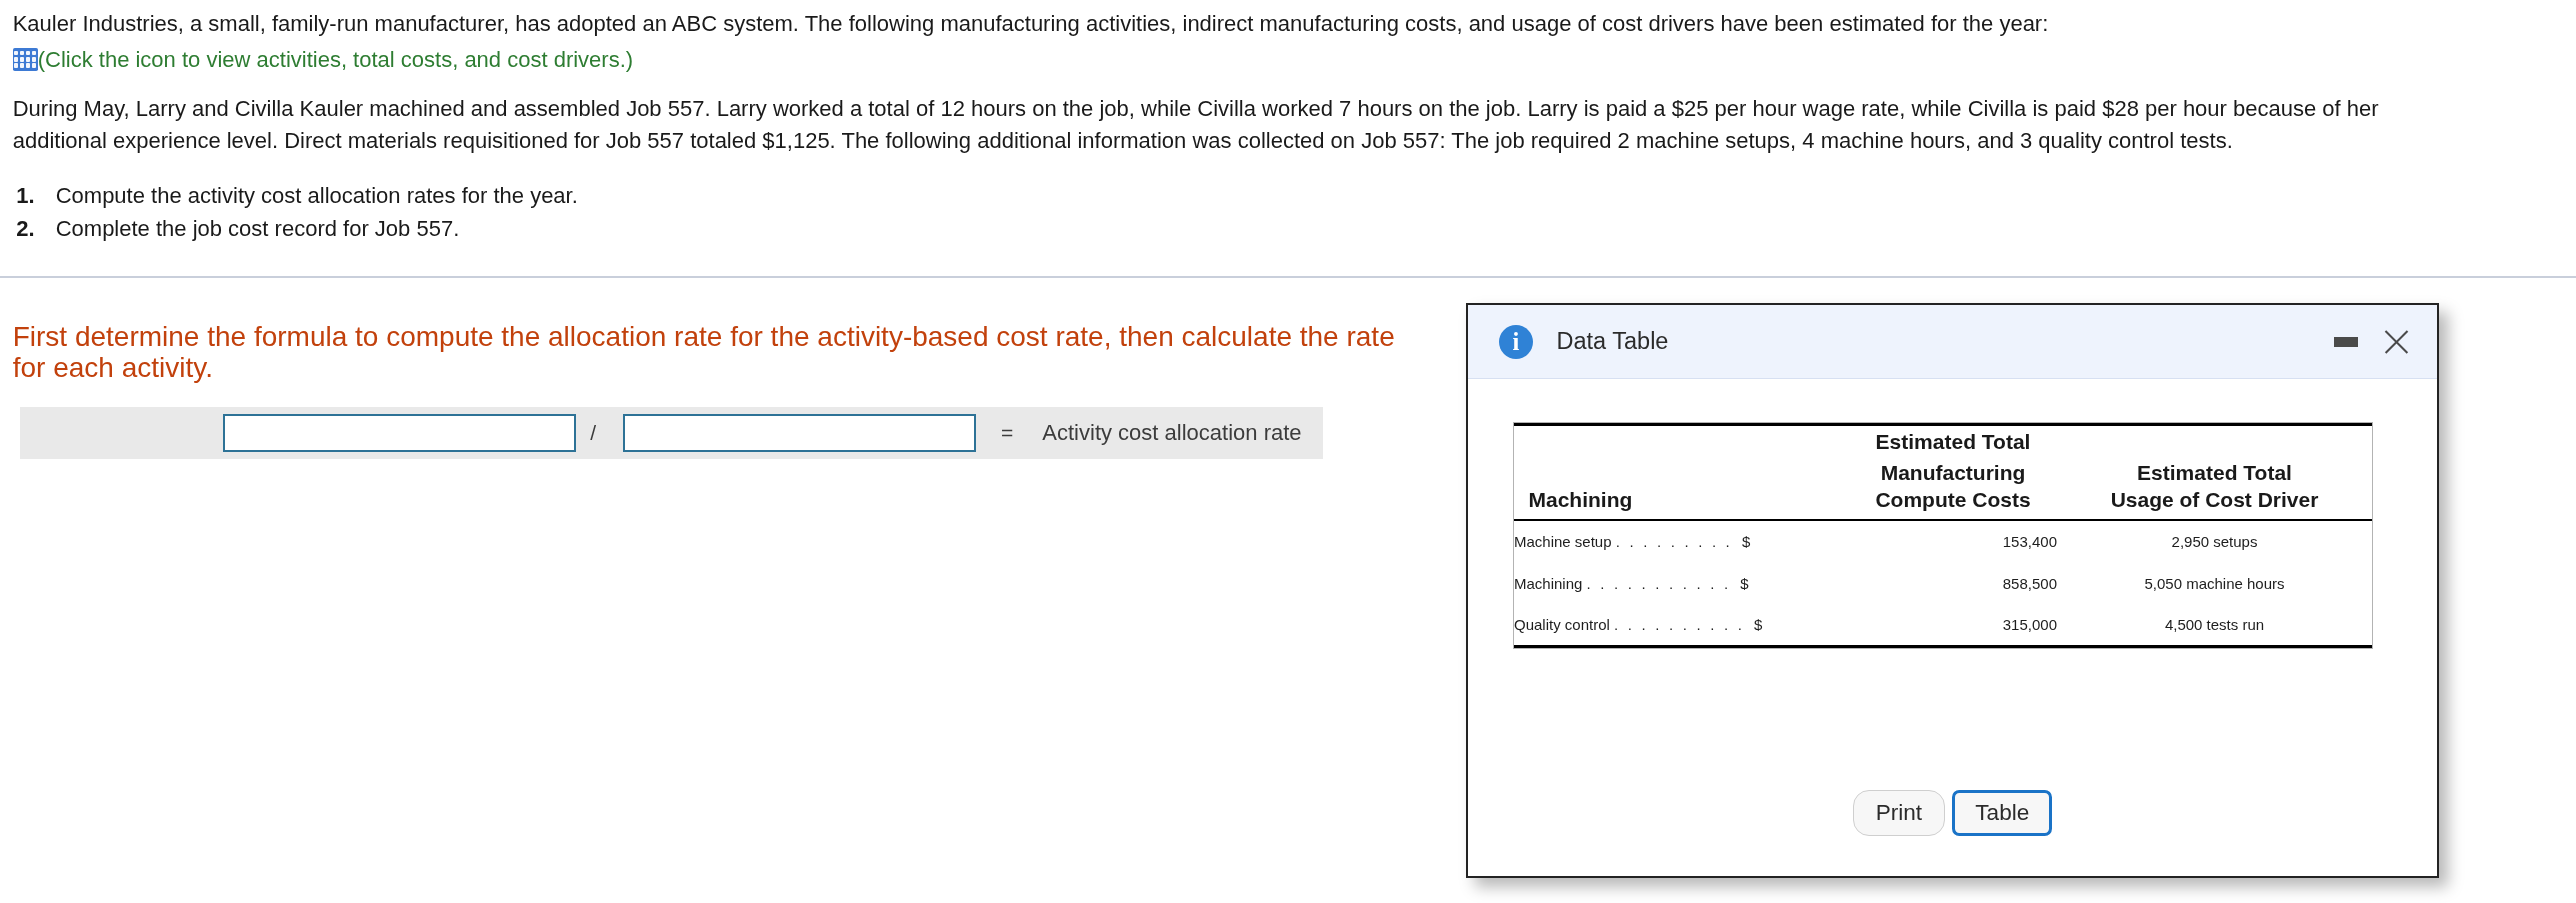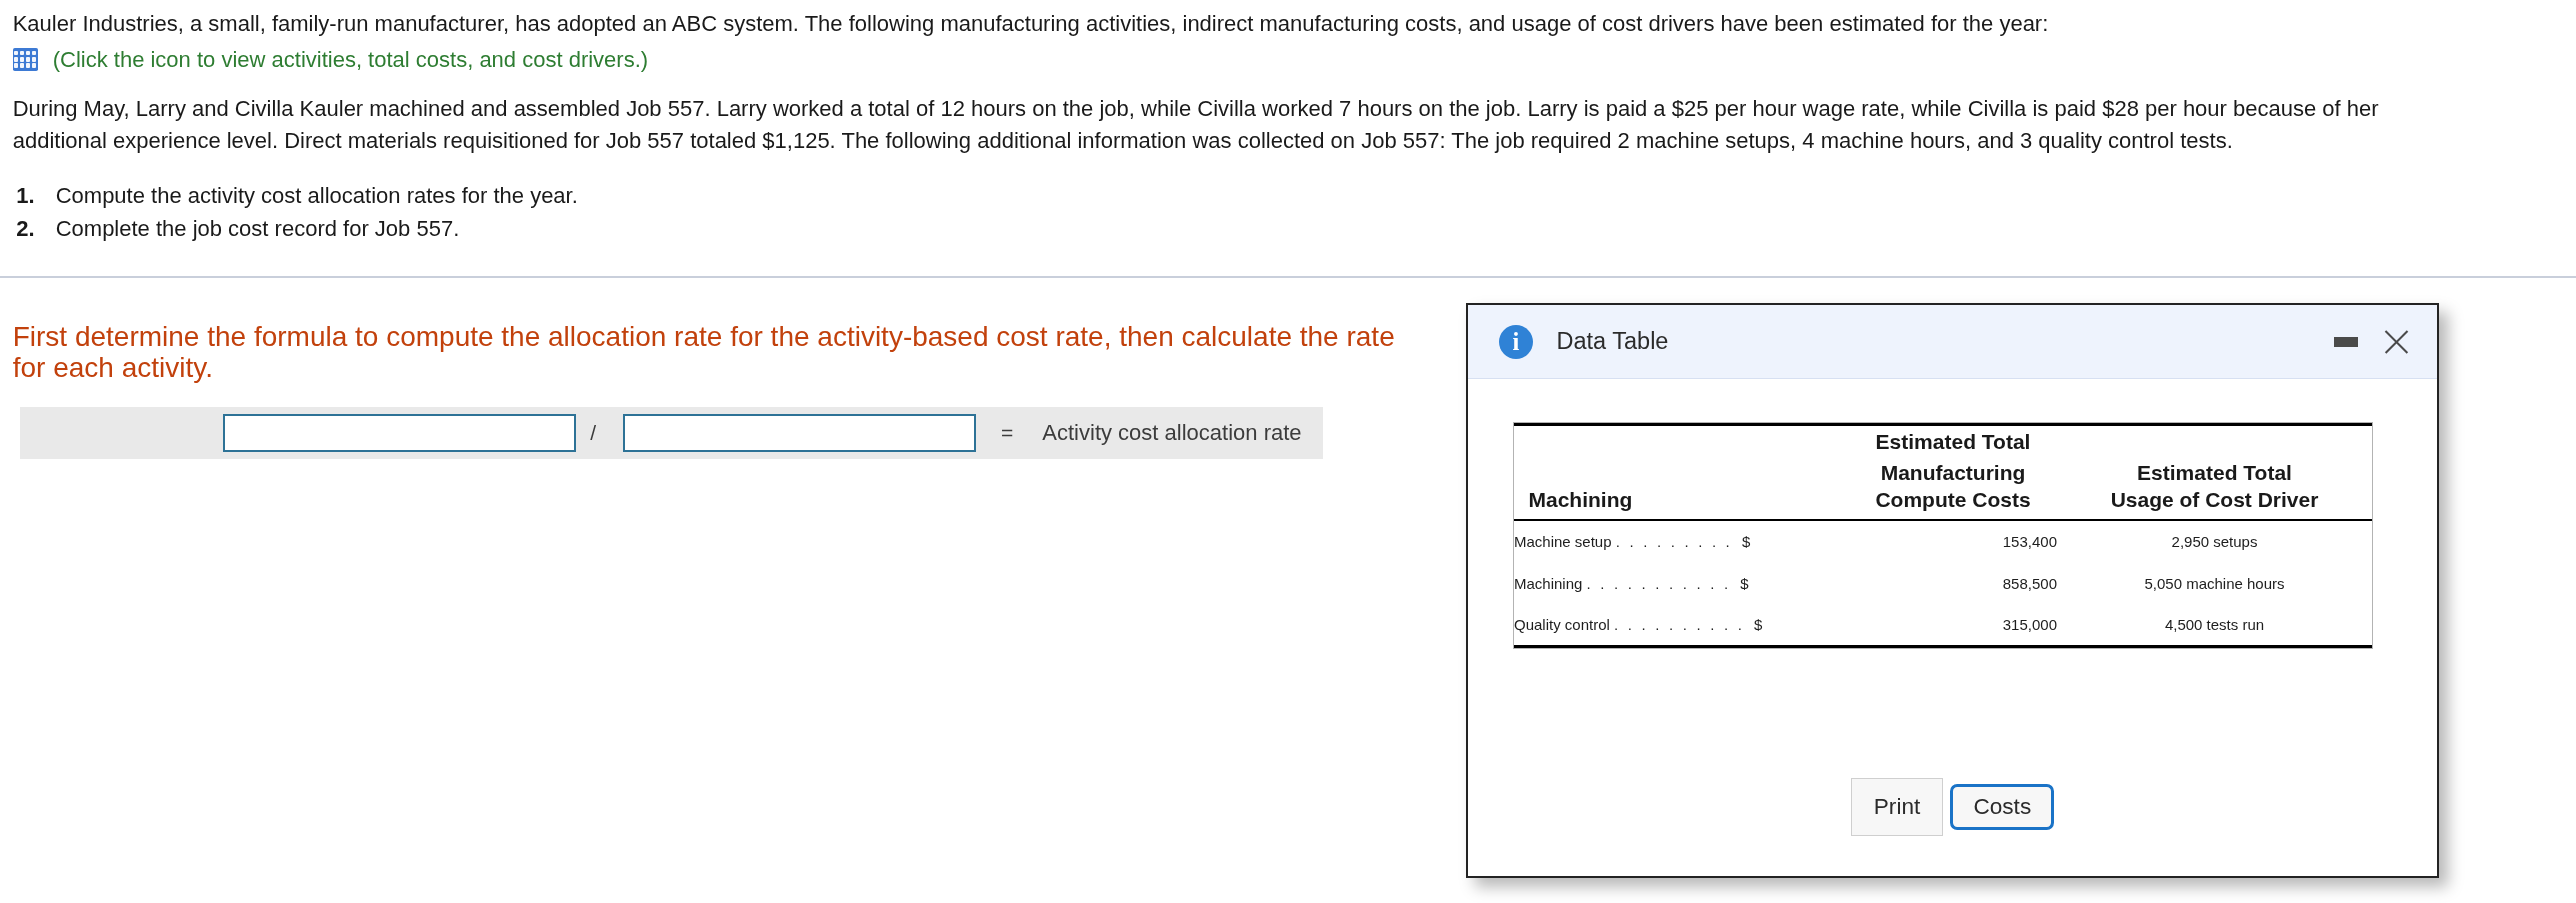--- a/index.html
+++ b/index.html
@@ -21,21 +21,21 @@
   }
   .stmt-line {
     font-size: 22px;
     line-height: 33px;
     color: #1a1a1a;
     white-space: nowrap;
   }
   .icon-line {
     display: flex;
     align-items: center;
-    gap: 15px;
+    gap: 0;
     margin-top: 3.6px;
     height: 31px;
   }
   .grid-icon {
     width: 25px; height: 22.6px;
     background: #3d7ad4;
     border-radius: 1.8px;
     display: grid;
     grid-template-columns: repeat(4, 1fr);
     grid-template-rows: repeat(3, 1fr);
@@ -262,22 +262,22 @@
     justify-content: center;
     gap: 7.2px;
     align-items: center;
   }
   .m-btn {
     font-family: "Liberation Sans", sans-serif;
     font-size: 22.6px;
     color: #2b2b2b;
     background: #f7f7f7;
     border: 1.8px solid #cfcfcf;
-    border-radius: 0;
-    padding: 15px 22px;
+    border-radius: 16px;
+    padding: 9px 22px;
     cursor: pointer;
     min-width: 87px;
   }
   .m-btn.primary {
     border: 3.6px solid #1a73c7;
     border-radius: 7.2px;
     padding: 7.2px 20px;
   }
 </style>
 </head>
@@ -401,20 +401,20 @@
             </td>
             <td class="amount">315,000</td>
             <td class="driver">4,500 tests run</td>
           </tr>
         </tbody>
           </table>
       </div>
 
       <div class="modal-actions">
         <button class="m-btn">Print</button>
-        <button class="m-btn primary">Costs</button>
+        <button class="m-btn primary">Table</button>
       </div>
 
     </div>
   </div>
 
 </div>
 
 
 </body></html>

